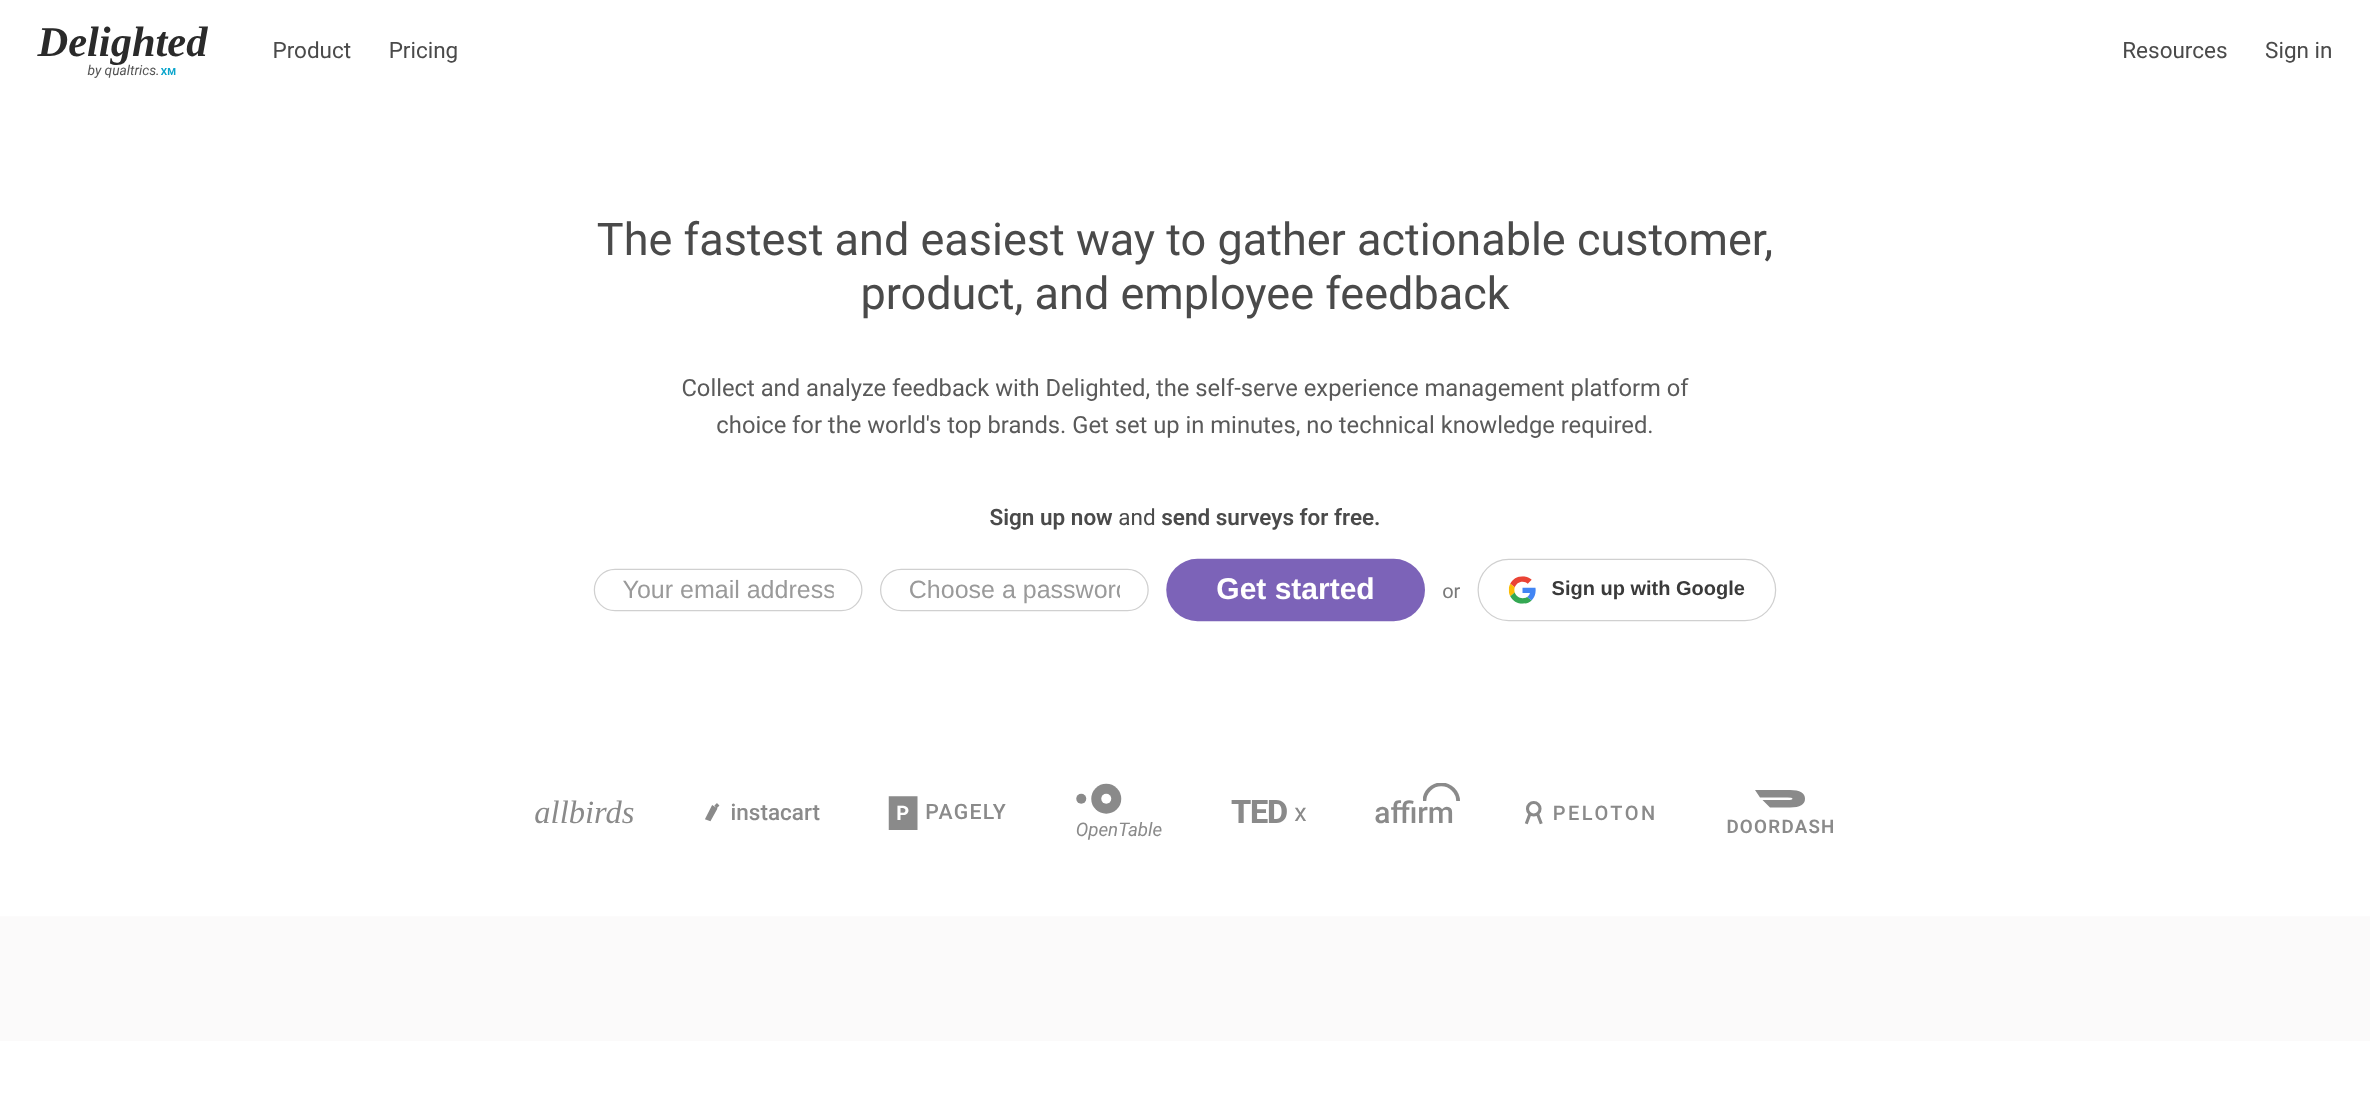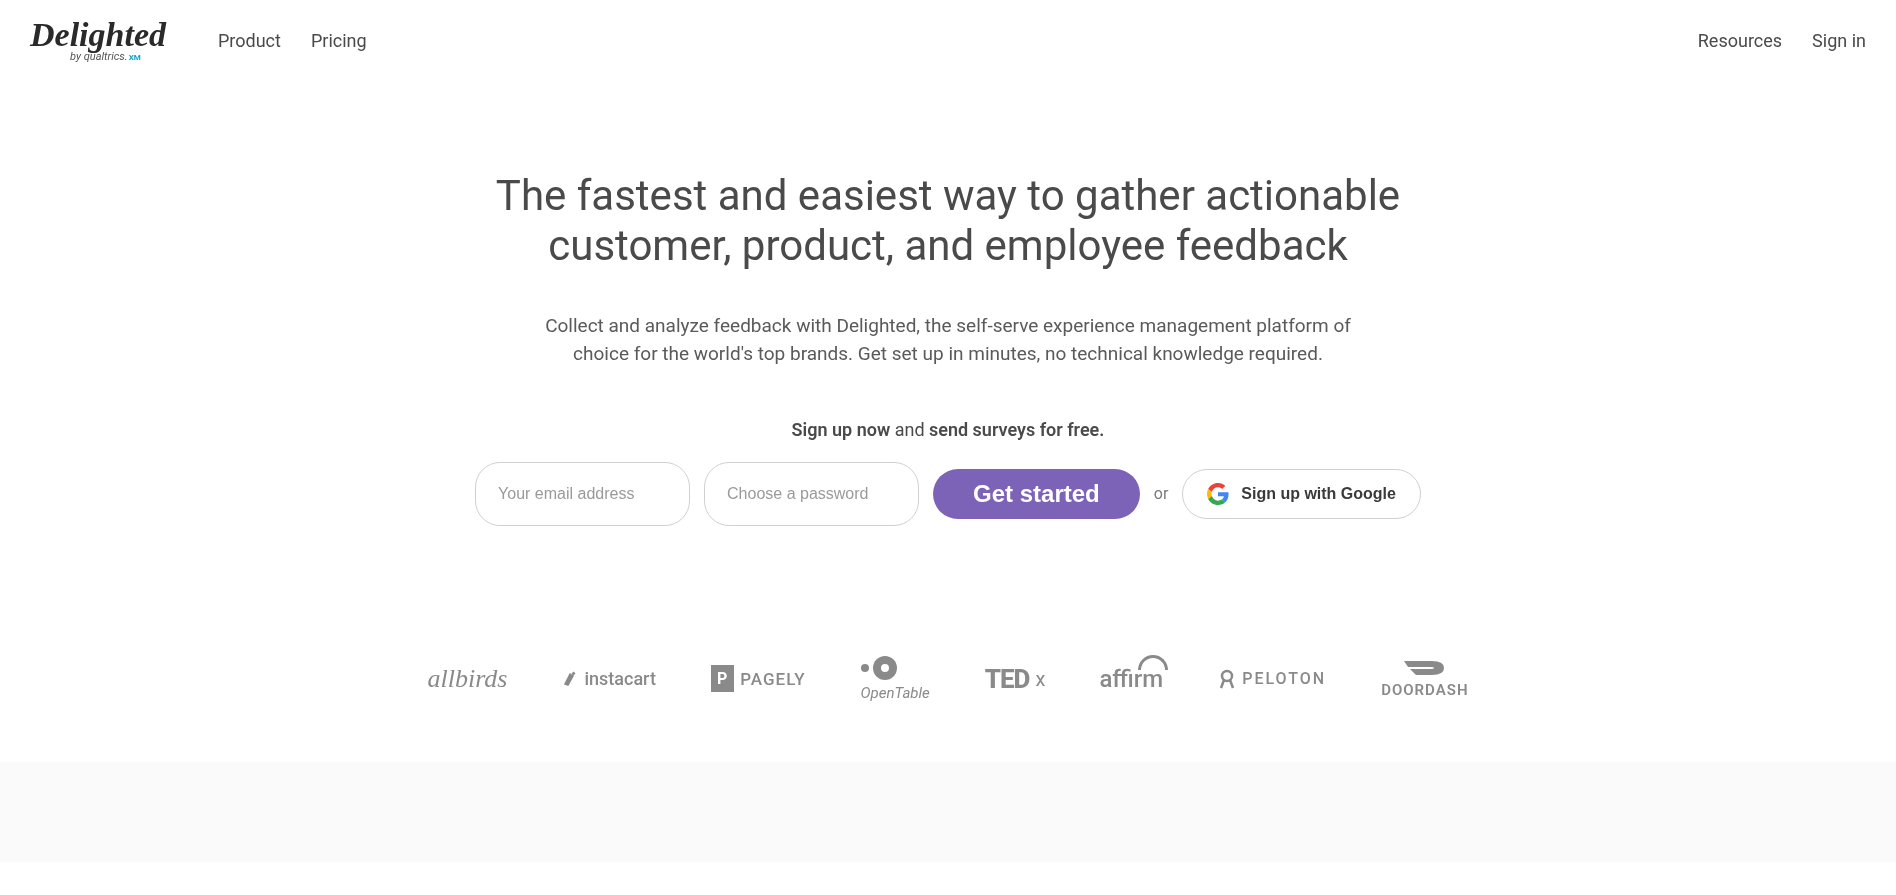--- a/index.html
+++ b/index.html
@@ -64,21 +64,21 @@
   display: flex;
   gap: 30px;
 }
 .hero {
   text-align: center;
   padding: 90px 20px 60px;
   max-width: 1000px;
   margin: 0 auto;
 }
 .hero-title {
-  font-size: 42px;
+  font-size: 36px;
   font-weight: 400;
   color: #4a4a4a;
   line-height: 1.2;
   margin-bottom: 40px;
 }
 .hero-subtitle {
   font-size: 19px;
   color: #5a5a5a;
   line-height: 1.5;
   max-width: 860px;
@@ -94,25 +94,25 @@
 }
 .signup-form {
   display: flex;
   align-items: center;
   justify-content: center;
   gap: 14px;
   flex-wrap: wrap;
 }
 .input-field {
   width: 215px;
-  height: 64px;
+  height: 34px;
   border: 1px solid #d0d0d0;
   border-radius: 25px;
   padding: 0 22px;
-  font-size: 16px;
+  font-size: 20px;
   color: #4a4a4a;
   outline: none;
 }
 .input-field::placeholder {
   color: #9a9a9a;
 }
 .btn-primary {
   height: 50px;
   padding: 0 40px;
   background: #7c63b8;

